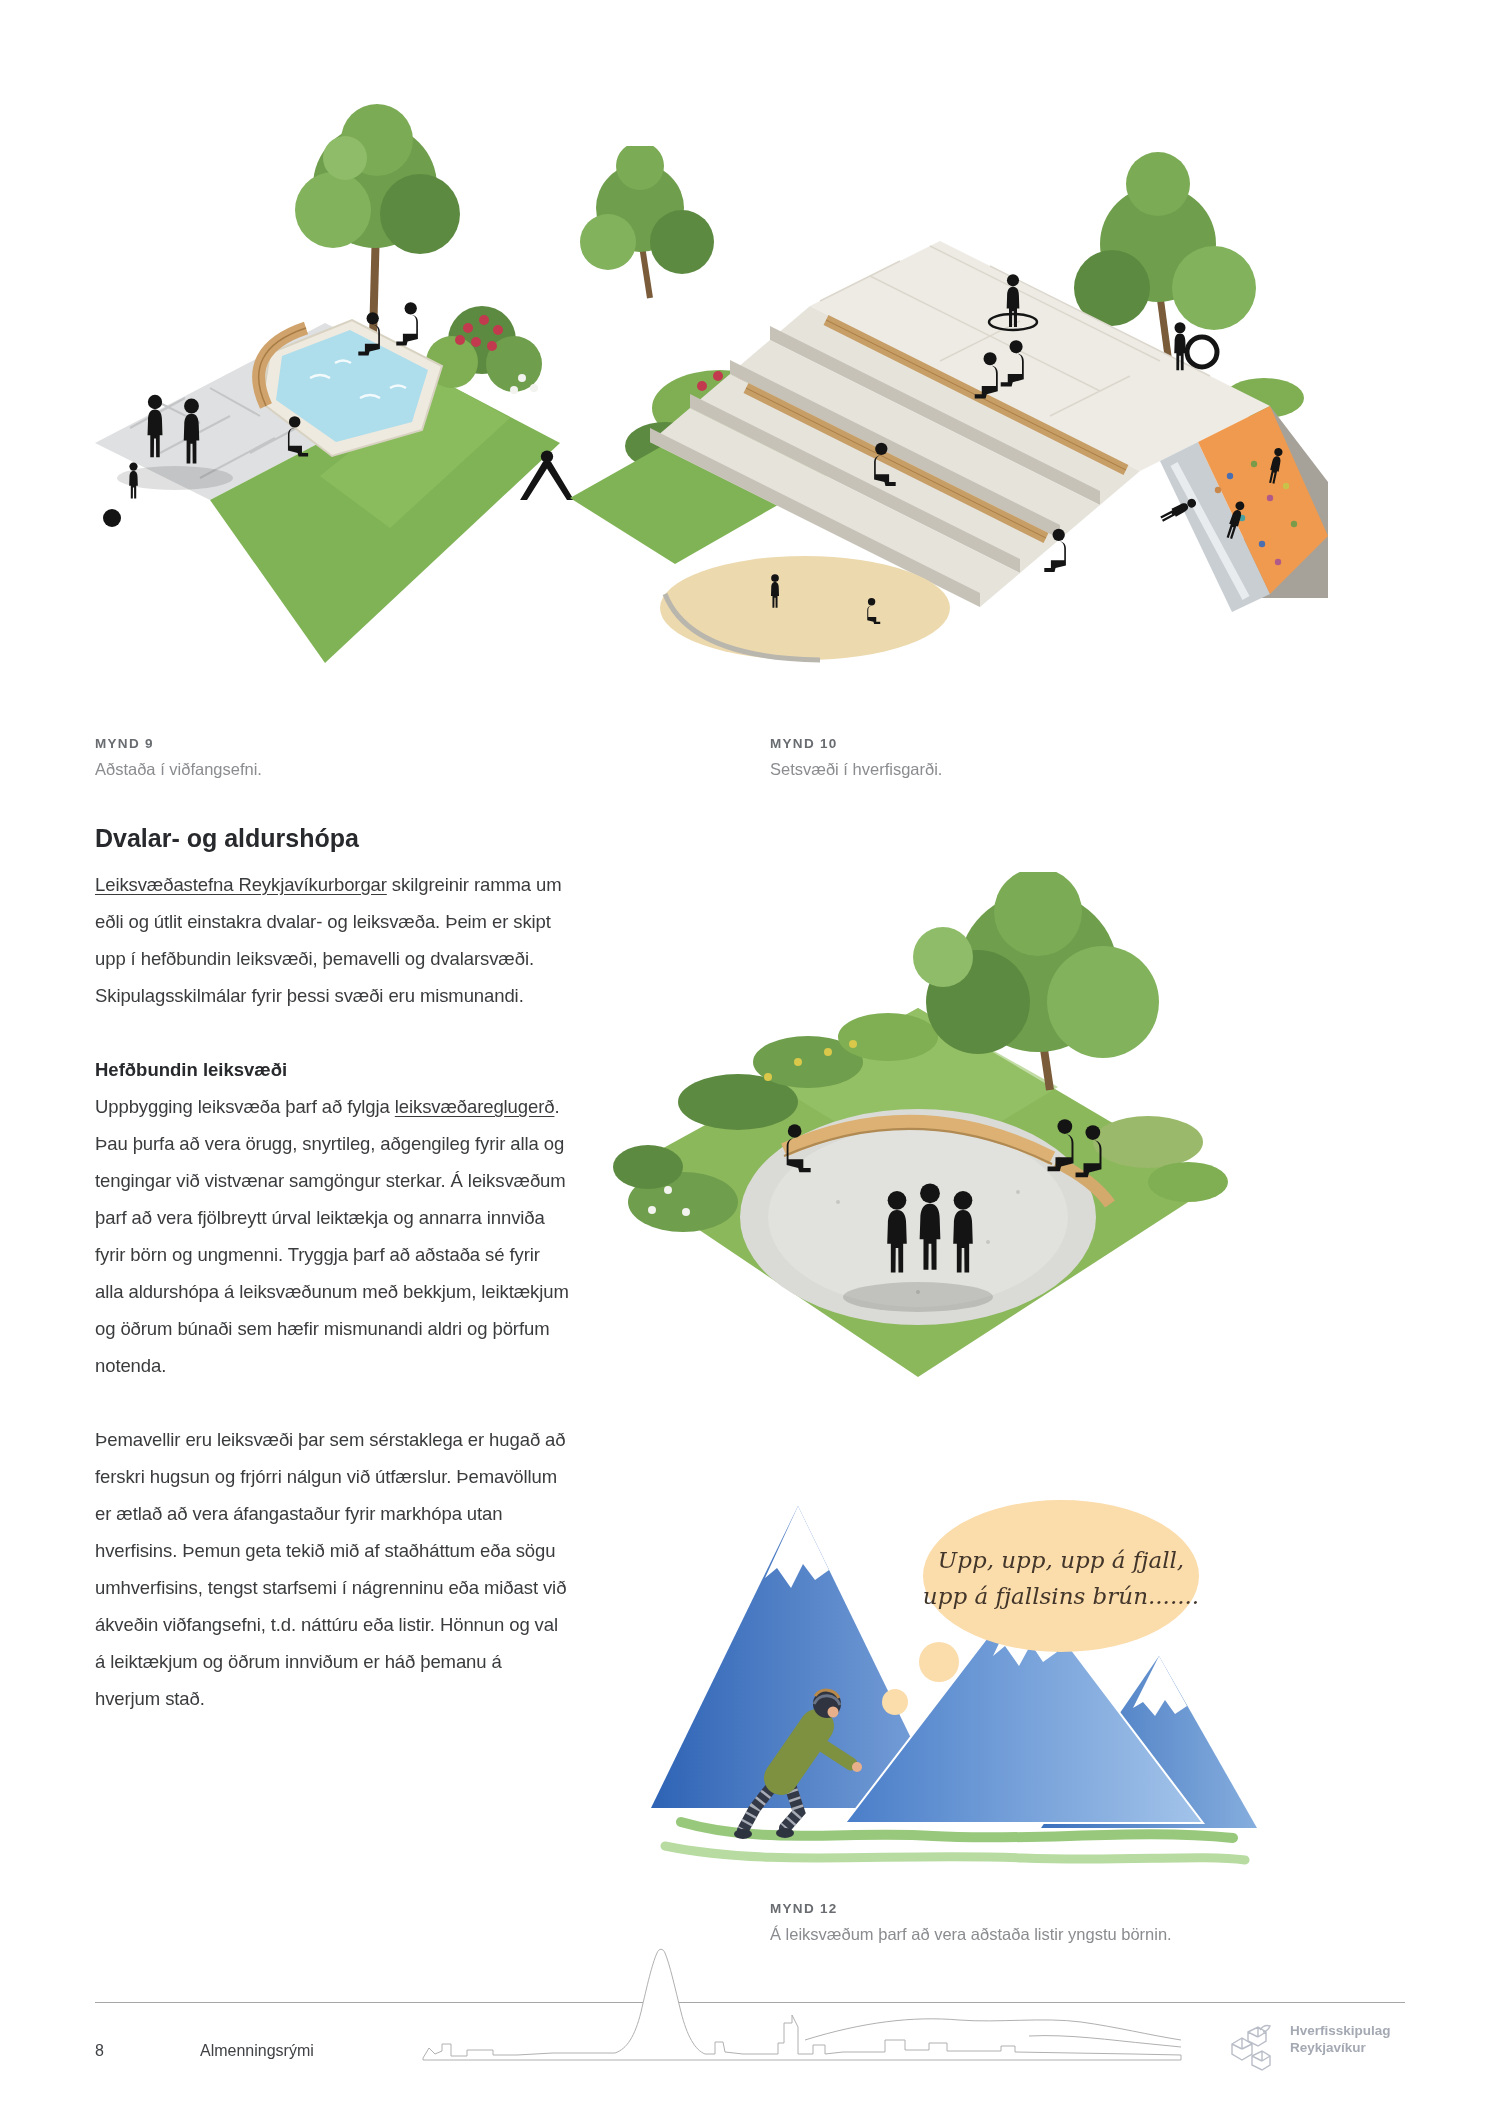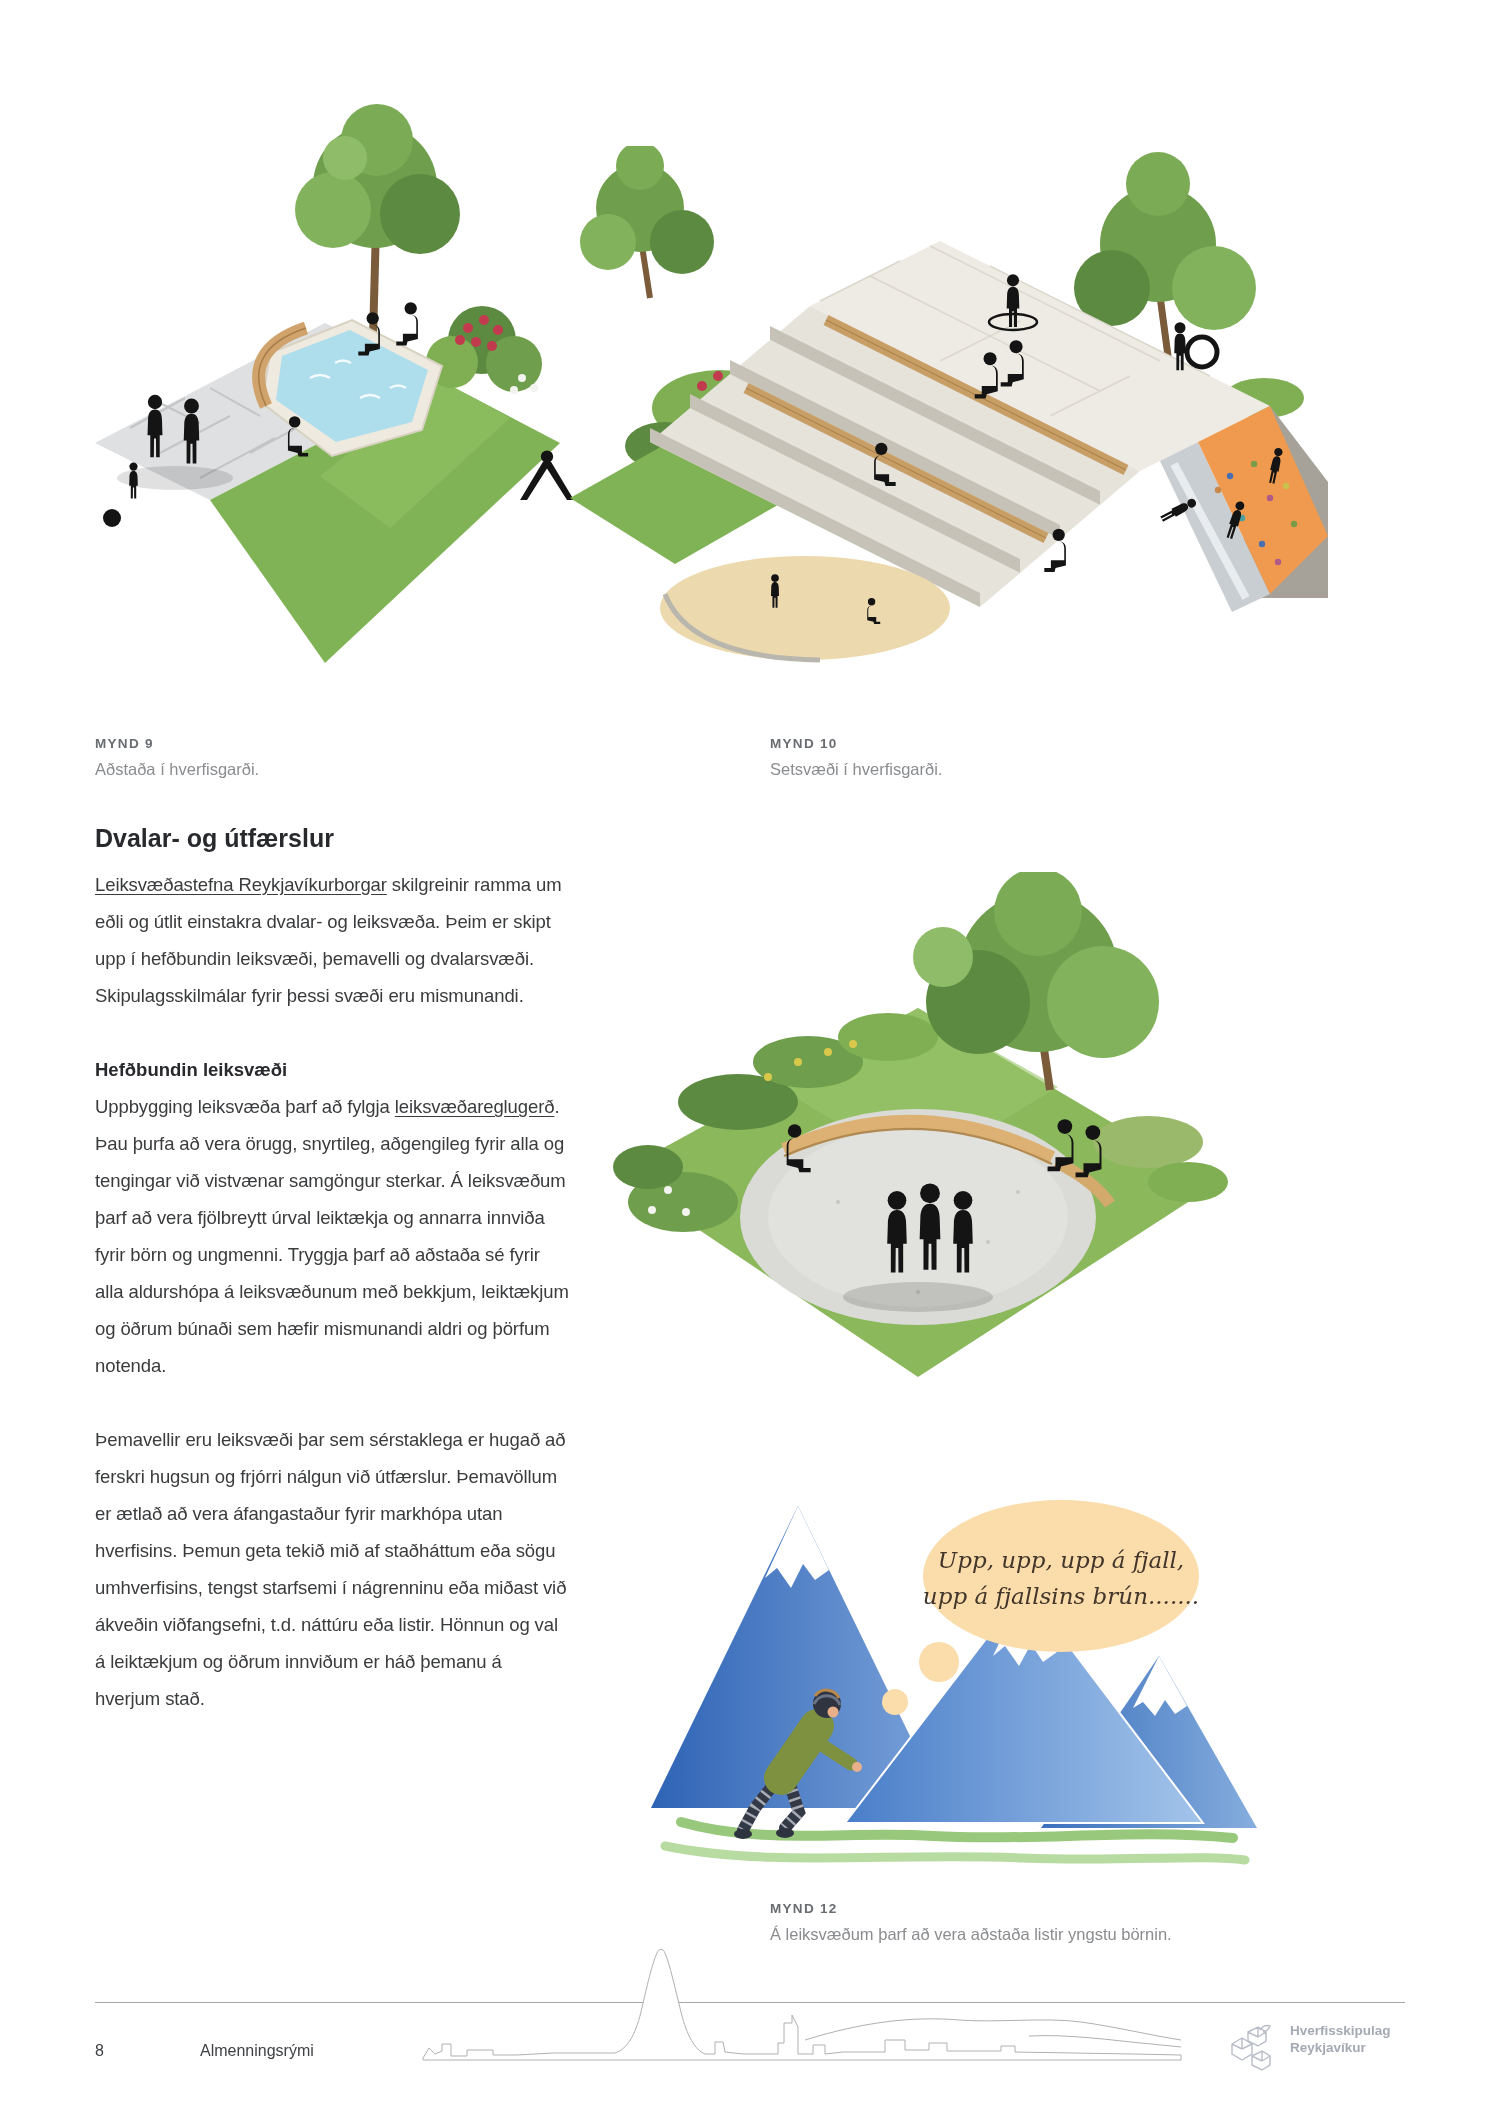--- a/index.html
+++ b/index.html
@@ -307,33 +307,33 @@
       <ellipse cx="468" cy="100" rx="138" ry="76" fill="#fbdcab"></ellipse>
       <circle cx="346" cy="186" r="20" fill="#fbdcab"></circle>
       <circle cx="302" cy="226" r="13" fill="#fbdcab"></circle>
       <text x="468" y="92" text-anchor="middle" class="bubble-t">Upp, upp, upp á fjall,</text>
       <text x="468" y="128" text-anchor="middle" class="bubble-t">upp á fjallsins brún.......</text>
     </g>
   </svg>
 
   <div class="fig-cap" style="left:95px;top:731px">
     <div class="lbl">MYND 9</div>
-    <div class="txt">Aðstaða í hverfisgarði.</div>
+    <div class="txt">Aðstaða í viðfangsefni.</div>
   </div>
   <div class="fig-cap" style="left:770px;top:731px">
     <div class="lbl">MYND 10</div>
     <div class="txt">Setsvæði í hverfisgarði.</div>
   </div>
   <div class="fig-cap" style="left:770px;top:1896px">
     <div class="lbl">MYND 12</div>
     <div class="txt">Á leiksvæðum þarf að vera aðstaða listir yngstu börnin.</div>
   </div>
 
   <div id="text-col">
-    <h2>Dvalar- og útfærslur</h2>
+    <h2>Dvalar- og aldurshópa</h2>
     <p><span class="doc-link">Leiksvæðastefna Reykjavíkurborgar</span><span> skilgreinir ramma um eðli og útlit einstakra dvalar- og leiksvæða. Þeim er skipt upp í hefðbundin leiksvæði, þemavelli og dvalarsvæði. Skipulagsskilmálar fyrir þessi svæði eru mismunandi.</span></p>
     <h3>Hefðbundin leiksvæði</h3>
     <p><span>Uppbygging leiksvæða þarf að fylgja </span><span class="doc-link">leiksvæðareglugerð</span><span>. Þau þurfa að vera örugg, snyrtileg, aðgengileg fyrir alla og tengingar við vistvænar samgöngur sterkar. Á leiksvæðum þarf að vera fjölbreytt úrval leiktækja og annarra innviða fyrir börn og ungmenni. Tryggja þarf að aðstaða sé fyrir alla aldurshópa á leiksvæðunum með bekkjum, leiktækjum og öðrum búnaði sem hæfir mismunandi aldri og þörfum notenda.</span></p>
     <p>Þemavellir eru leiksvæði þar sem sérstaklega er hugað að ferskri hugsun og frjórri nálgun við útfærslur. Þemavöllum er ætlað að vera áfangastaður fyrir markhópa utan hverfisins. Þemun geta tekið mið af staðháttum eða sögu umhverfisins, tengst starfsemi í nágrenninu eða miðast við ákveðin viðfangsefni, t.d. náttúru eða listir. Hönnun og val á leiktækjum og öðrum innviðum er háð þemanu á hverjum stað.</p>
   </div>
 
   <div id="footer-rule"></div>
   <svg class="fig" style="left:393px;top:1926px;width:790px;height:155px" viewBox="0 0 790 155">
     <path d="M30,132 L36,122 42,128 49,125 49,118 58,118 58,130 74,130 74,124 100,124 100,129 124,129 160,127 222,127
              C234,123 242,110 248,86 C254,60 259,38 264,27 C266,22 270,22 272,27 C277,39 282,62 288,86 C294,110 302,124 312,128

